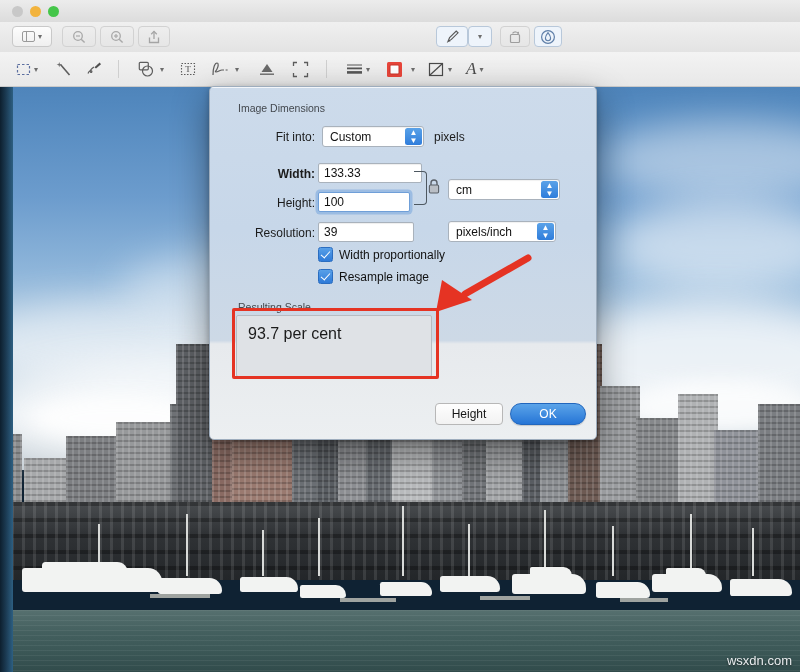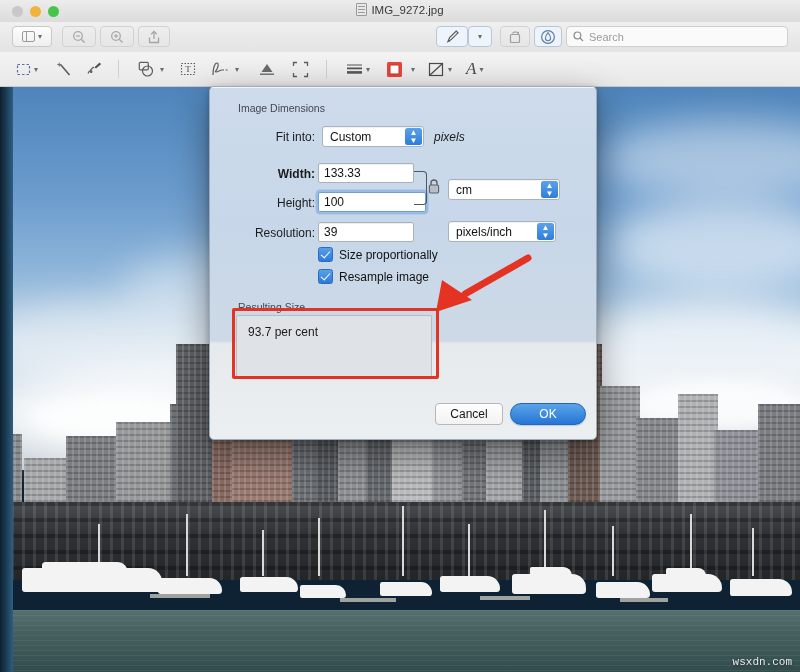--- a/index.html
+++ b/index.html
@@ -85,41 +85,41 @@
   .txtin{position:absolute;height:20px;background:#fff;border:1px solid #a9b2bc;border-radius:2px;
     box-sizing:border-box;padding:0 5px;line-height:19px;font-size:12px;color:#111;
     box-shadow:inset 0 1px 1px rgba(0,0,0,.07);}
   .txtin.focus{border:1px solid #6f9fd8;box-shadow:0 0 0 2.5px rgba(118,165,220,.55);}
   .popup{position:absolute;height:21px;background:#fff;border:1px solid #a9b2bc;border-radius:3px;
     box-sizing:border-box;padding:0 24px 0 7px;line-height:20px;font-size:12px;color:#111;
     box-shadow:inset 0 1px 1px rgba(0,0,0,.06);}
   .popup .stepper{position:absolute;right:1px;top:1px;width:17px;height:17px;border-radius:2.5px;
     background:linear-gradient(180deg,#5aa2e8 0%,#2f7ddb 100%);
     color:#fff;font-size:8px;line-height:8px;text-align:center;padding-top:1px;box-sizing:border-box;}
-  .unitlabel{position:absolute;font-size:12px;color:#1b1b1b;font-style:italic;}
+  .unitlabel{position:absolute;font-size:12px;color:#1b1b1b;}
   .cbrow{position:absolute;display:flex;align-items:center;gap:6px;font-size:12px;color:#111;}
   .cbox{width:13px;height:13px;border-radius:2.5px;background:linear-gradient(180deg,#58a0e8 0%,#2e7ad8 100%);
     border:1px solid #2a6dc0;position:relative;flex:none;}
   .cbox::after{content:"";position:absolute;left:3.5px;top:1px;width:4px;height:8px;
     border:solid #fff;border-width:0 1.8px 1.8px 0;transform:rotate(42deg);}
   .linkbracket{position:absolute;border:1.6px solid #4e5861;border-left:none;border-radius:0 4px 4px 0;}
   .lockico{position:absolute;width:12px;height:15px;}
   .resbox{position:absolute;background:#dfe2e6;border:1px solid #b7bcc2;border-radius:2px;box-sizing:border-box;}
   .btn{position:absolute;height:22px;border-radius:4px;box-sizing:border-box;
     display:flex;align-items:center;justify-content:center;font-size:12px;}
   .btn.cancel{background:linear-gradient(180deg,#fefefe 0%,#f2f2f2 100%);border:1px solid #b7b7b7;color:#161616;}
   .btn.ok{background:linear-gradient(180deg,#5ba4e9 0%,#2675d6 100%);border:1px solid #2166bd;color:#fff;
     box-shadow:0 1px 1px rgba(0,0,0,.16);}
 
   
   #redbox{position:absolute;left:232px;top:308px;width:207px;height:71px;
     border:3px solid #e53323;border-radius:2px;z-index:50;box-sizing:border-box;}
   #redarrow{position:absolute;left:420px;top:250px;width:120px;height:70px;z-index:50;}
   #watermark{position:absolute;right:8px;bottom:4px;z-index:60;
-    font-size:11px;color:#e9ecee;font-family:Liberation Mono, monospace;
+    font-size:13px;color:#e9ecee;font-family:Liberation Sans, sans-serif;
     text-shadow:0 1px 2px rgba(0,0,0,.55);}
 </style>
 </head>
 <body>
 
 <div id="photo">
   <div class="sky"></div>
 
   <div class="cloudsoft" style="left:-40px;top:300px;width:320px;height:90px;opacity:.55;"></div>
   <div class="cloudsoft" style="left:120px;top:250px;width:280px;height:70px;opacity:.40;"></div>
@@ -193,23 +193,20 @@
   </div>
 
   <div class="water"></div>
   <div class="photo-left-edge"></div>
 </div>
 
 <div id="titlebar">
   <div class="tl close"></div>
   <div class="tl min"></div>
   <div class="tl max"></div>
-  <div id="win-title">
-    <span class="doc-ico"></span><span>IMG_9272.jpg</span>
-  </div>
 </div>
 
 <div id="toolbar">
   <div class="tbtn" style="left:12px;width:40px;">
     <svg width="13" height="11" viewBox="0 0 13 11">
         <rect x="0.5" y="0.5" width="12" height="10" rx="1.5" fill="none" stroke="#9a9a9a"></rect>
         <line x1="4.5" y1="0.5" x2="4.5" y2="10.5" stroke="#9a9a9a"></line>
       </svg>
     <span class="chev" style="margin-left:3px;">▾</span>
   </div>
@@ -252,27 +249,20 @@
         <path d="M10.9 1.4 L11.1 3.8 L8.8 3.5 Z" fill="#9e9e9e"></path>
       </svg>
   </div>
   <div class="tbtn active" style="left:534px;width:28px;">
     <svg width="16" height="16" viewBox="0 0 16 16">
         <circle cx="8" cy="8" r="6.4" fill="none" stroke="#5f7fa8" stroke-width="1.2"></circle>
         <path d="M8 3.6 C6.1 6 5.4 7.6 5.4 9.1 C5.4 10.6 6.6 11.8 8 11.8 C9.4 11.8 10.6 10.6 10.6 9.1 C10.6 7.6 9.9 6 8 3.6 Z" fill="none" stroke="#5f7fa8" stroke-width="1.1"></path>
       </svg>
   </div>
 
-  <div id="searchbox">
-    <svg width="11" height="11" viewBox="0 0 11 11">
-        <circle cx="4.4" cy="4.4" r="3.4" fill="none" stroke="#8e8e8e" stroke-width="1.2"></circle>
-        <line x1="7" y1="7" x2="10" y2="10" stroke="#8e8e8e" stroke-width="1.3"></line>
-      </svg>
-    <span>Search</span>
-  </div>
 </div>
 
 <div id="markbar">
   <div class="mitem" style="left:16px;">
     <svg width="15" height="15" viewBox="0 0 15 15">
         <rect x="1.5" y="2.5" width="12" height="10" fill="none" stroke="#5c6fa0" stroke-width="1.2" stroke-dasharray="2.5 2"></rect>
       </svg>
     <span class="chev">▾</span>
   </div>
   <div class="mitem" style="left:56px;">
@@ -353,24 +343,24 @@
   <div class="grp-title" style="left:28px;top:15px;">Image Dimensions</div>
 
   <div class="fld-label" style="left:30px;top:43px;width:75px;">Fit into:</div>
   <div class="popup" style="left:112px;top:39px;width:102px;">
     <span>Custom</span>
     <span class="stepper">▲<br>▼</span>
   </div>
   <div class="unitlabel" style="left:224px;top:43px;">pixels</div>
 
   <div class="fld-label" style="left:30px;top:80px;width:75px;font-weight:bold;">Width:</div>
-  <div class="txtin" style="left:108px;top:76px;width:96px;">133.33</div>
+  <div class="txtin" style="left:108px;top:76px;width:104px;">133.33</div>
 
   <div class="fld-label" style="left:30px;top:109px;width:75px;">Height:</div>
-  <div class="txtin focus" style="left:108px;top:105px;width:108px;">100</div>
+  <div class="txtin focus" style="left:108px;top:105px;width:92px;">100</div>
 
   <div class="linkbracket" style="left:204px;top:84px;width:12px;height:32px;"></div>
   <svg class="lockico" style="left:218px;top:92px;" viewBox="0 0 12 15">
     <path d="M3 6 V4 a3 3 0 0 1 6 0 V6" fill="none" stroke="#5a6068" stroke-width="1.4"></path>
     <rect x="1.4" y="6" width="9.2" height="8" rx="1.2" fill="#b9bec5" stroke="#5a6068" stroke-width="1.1"></rect>
   </svg>
 
   <div class="popup" style="left:238px;top:92px;width:112px;">
     <span>cm</span>
     <span class="stepper">▲<br>▼</span>
@@ -378,32 +368,32 @@
 
   <div class="fld-label" style="left:20px;top:139px;width:85px;">Resolution:</div>
   <div class="txtin" style="left:108px;top:135px;width:96px;">39</div>
   <div class="popup" style="left:238px;top:134px;width:108px;">
     <span>pixels/inch</span>
     <span class="stepper">▲<br>▼</span>
   </div>
 
   <div class="cbrow" style="left:108px;top:160px;">
     <span class="cbox"></span>
-    <span>Size proportionally</span>
+    <span>Width proportionally</span>
   </div>
   <div class="cbrow" style="left:108px;top:182px;justify-content:flex-end;">
     <span class="cbox"></span>
     <span>Resample image</span>
   </div>
 
-  <div class="grp-title" style="left:28px;top:214px;">Resulting Size</div>
+  <div class="grp-title" style="left:28px;top:214px;">Resulting Scale</div>
   <div class="resbox" style="left:26px;top:228px;width:196px;height:62px;"></div>
-  <div style="position:absolute;left:38px;top:238px;font-size:12px;color:#1b1b1b;">93.7 per cent</div>
-
-  <div class="btn cancel" style="left:225px;top:316px;width:68px;">Cancel</div>
+  <div style="position:absolute;left:38px;top:238px;font-size:16px;color:#1b1b1b;">93.7 per cent</div>
+
+  <div class="btn cancel" style="left:225px;top:316px;width:68px;">Height</div>
   <div class="btn ok" style="left:300px;top:316px;width:76px;border-radius:11px;">OK</div>
 </div>
 
 <div id="redbox"></div>
 
 <svg id="redarrow" viewBox="0 0 120 70">
   <line x1="108" y1="8" x2="45" y2="44" stroke="#e53323" stroke-width="7" stroke-linecap="round"></line>
   <path d="M16 62 L22 30 L52 50 Z" fill="#e53323"></path>
 </svg>
 

